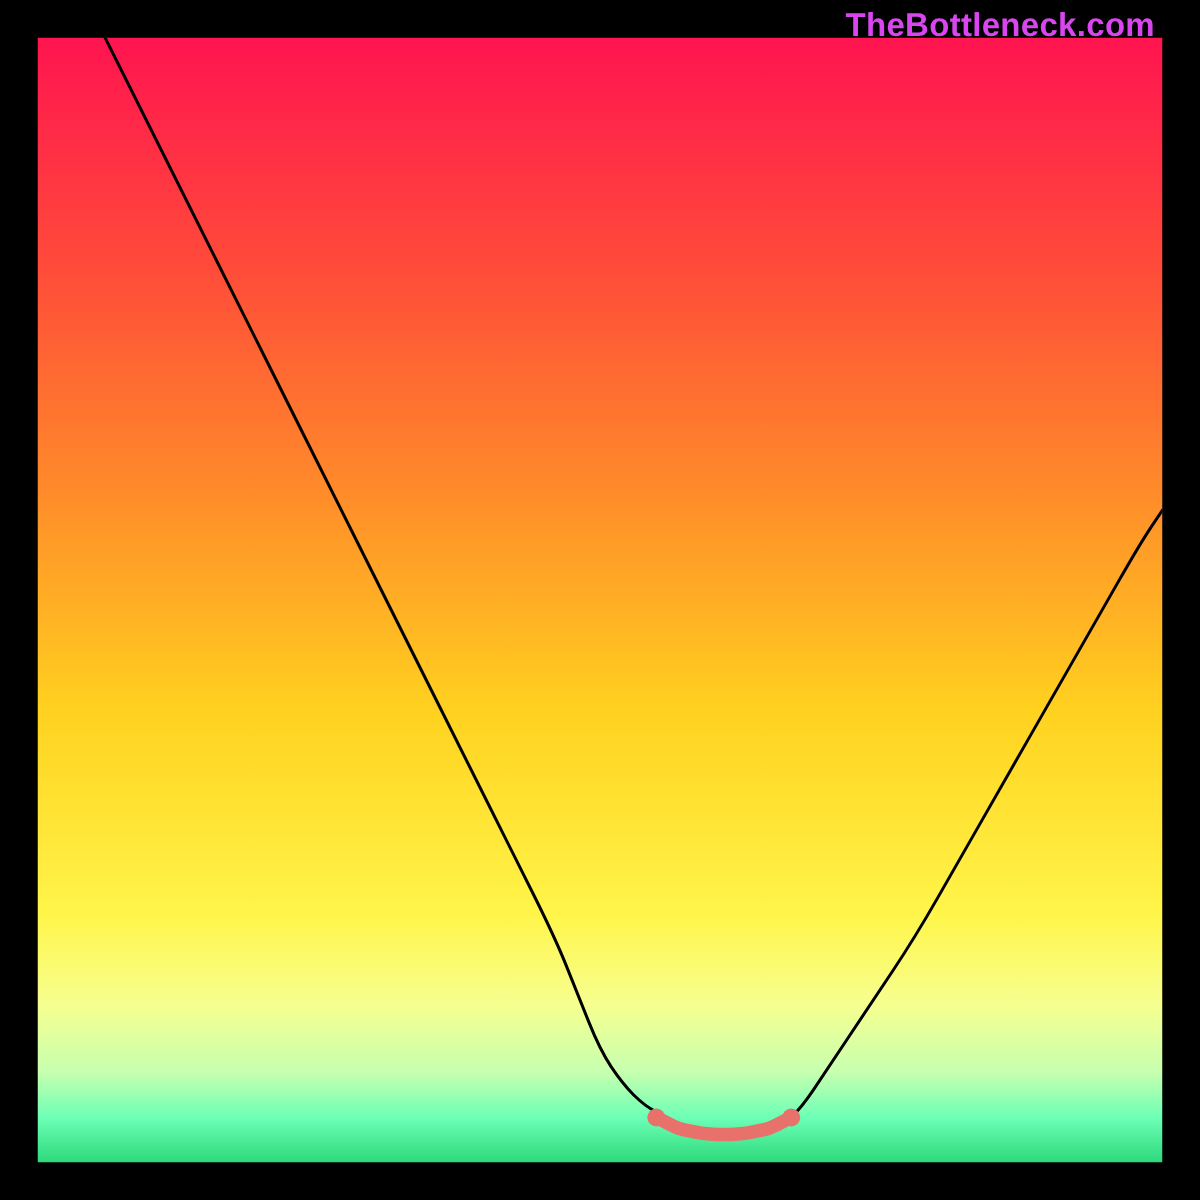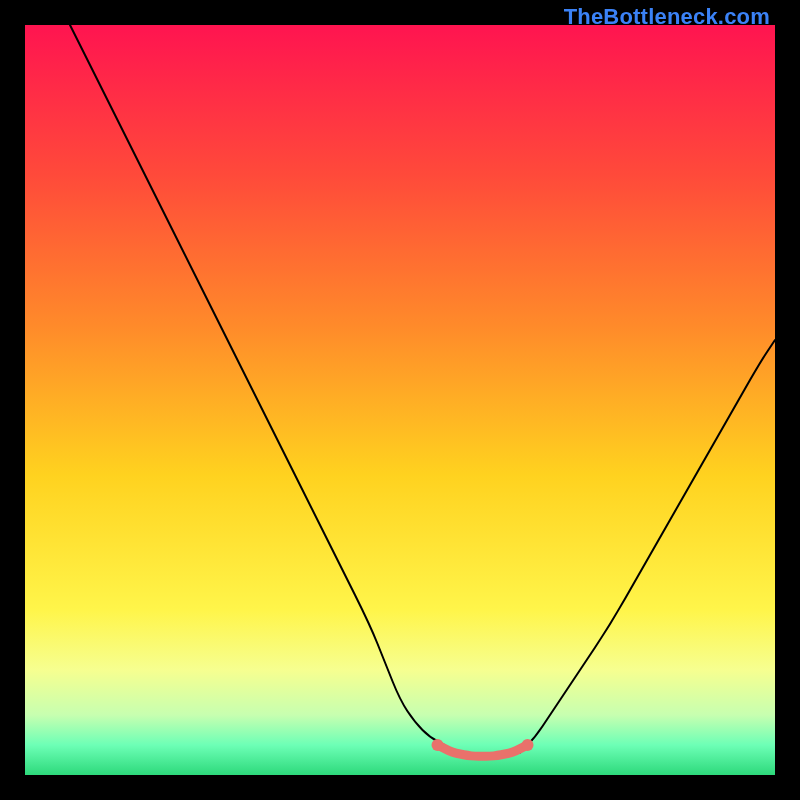--- a/index.html
+++ b/index.html
@@ -25,21 +25,21 @@
     width: 750px;
     height: 750px;
   }
   .watermark {
     position: absolute;
     top: 4px;
     right: 30px;
     font-family: Arial, Helvetica, sans-serif;
     font-size: 22px;
     font-weight: 600;
-    color: #3b82f6;
+    color: #d946ef;
     letter-spacing: 0.2px;
   }
 </style>
 </head>
 <body>
 
 <div class="frame">
   <svg class="plot" viewBox="0 0 750 750" preserveAspectRatio="none">
     <defs>
       <linearGradient id="bg-grad" x1="0" y1="0" x2="0" y2="1">

